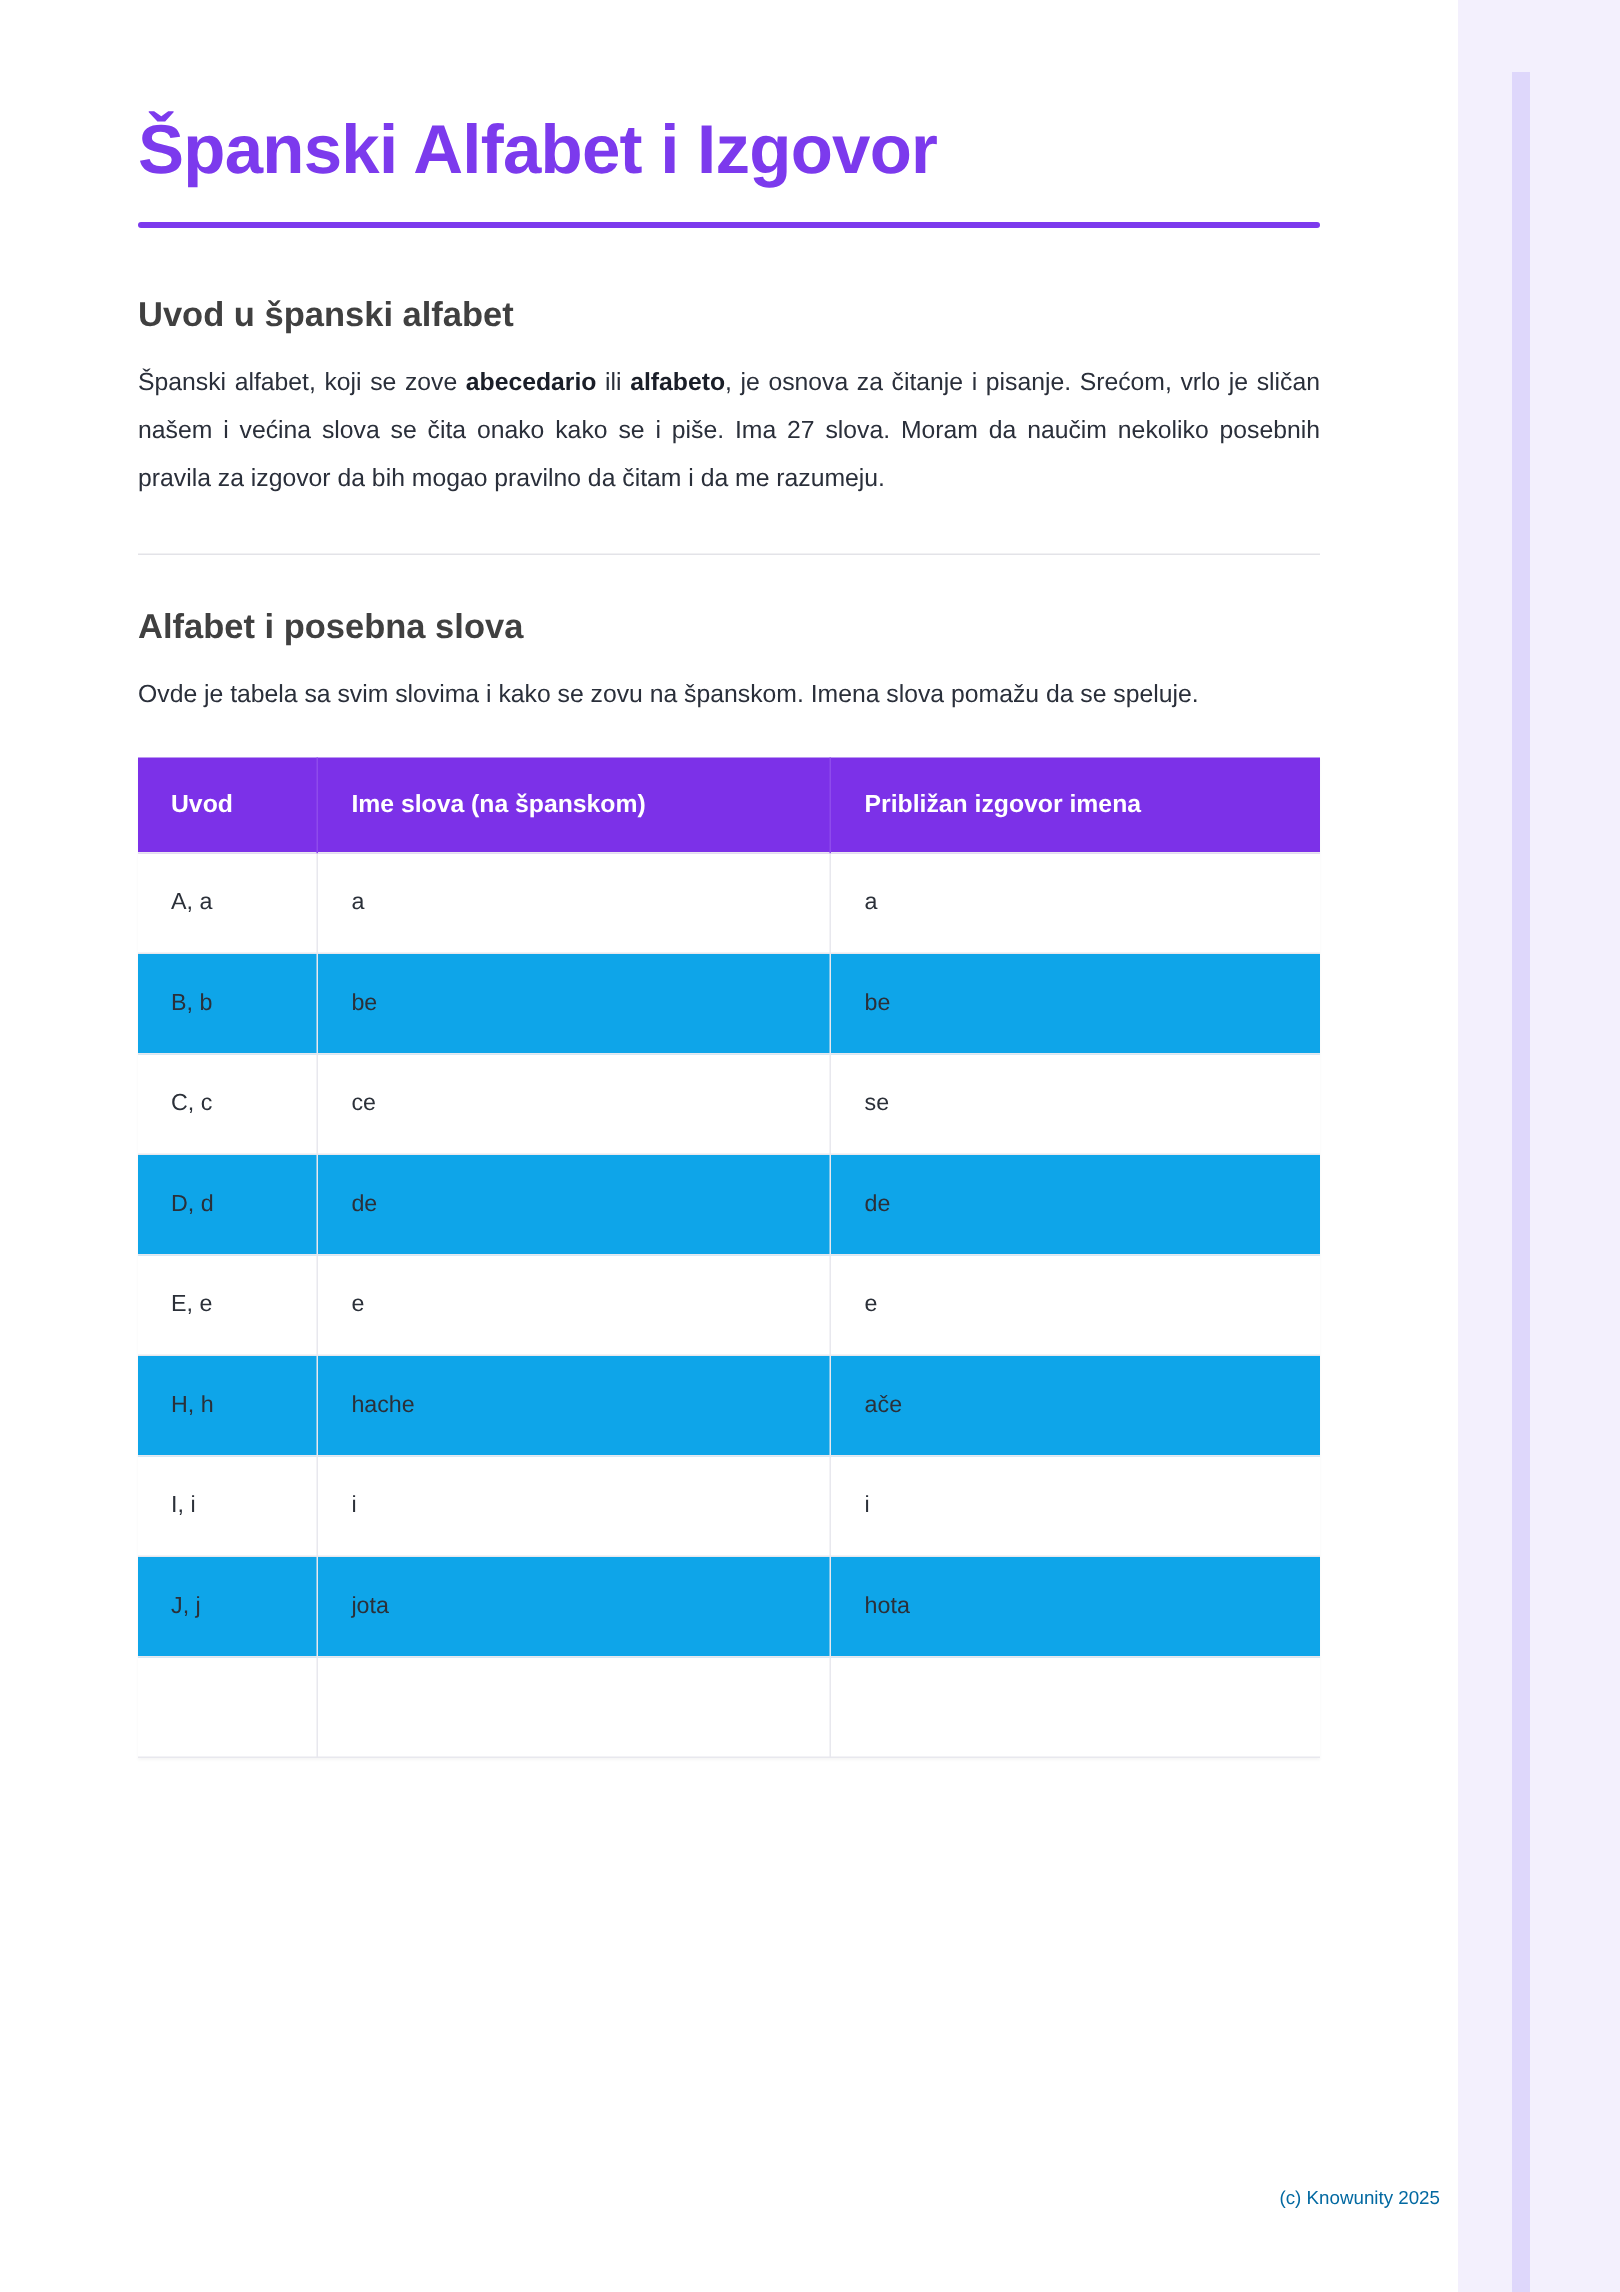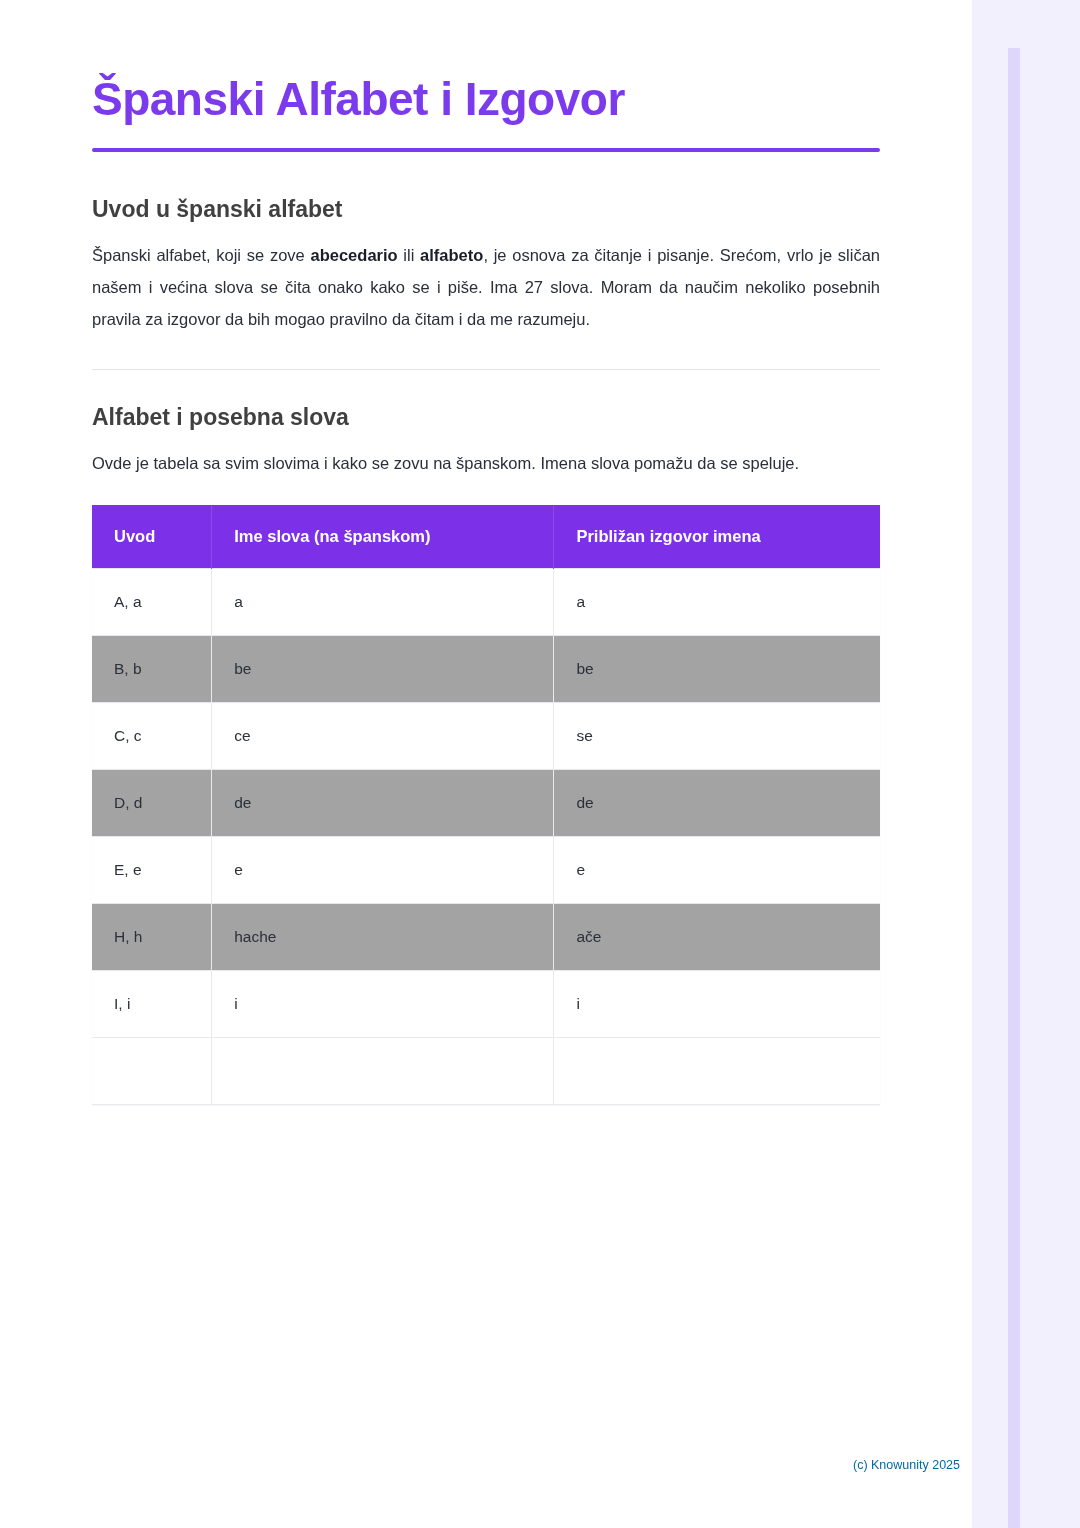--- a/index.html
+++ b/index.html
@@ -107,21 +107,21 @@
   table.alphabet-table td {
     font-size: 15.5px;
     color: #2b3039;
     padding: 24px 22px;
     border-bottom: 1px solid #e8e8ee;
     border-right: 1px solid #e8e8ee;
     background: #ffffff;
     margin-top: 24px;
   }
   table.alphabet-table td:last-child { border-right: none; }
-  table.alphabet-table tr.alt td { background: #a3a3a3; }
+  table.alphabet-table tr.alt td { background: #0ea5e9; }
   table.alphabet-table tbody tr:first-child td { border-top: 1px solid #e8e8ee; }
   col.c1 { width: 112px; }
   col.c2 { width: 320px; }
   col.c3 { width: 305px; }
 
   .footer-credit {
     position: absolute;
     right: 120px;
     bottom: 56px;
     font-size: 12.5px;
@@ -191,20 +191,25 @@
       <tr class="alt">
         <td>H, h</td>
         <td>hache</td>
         <td>ače</td>
       </tr>
       <tr>
         <td>I, i</td>
         <td>i</td>
         <td>i</td>
       </tr>
+      <tr class="alt">
+        <td>J, j</td>
+        <td>jota</td>
+        <td>hota</td>
+      </tr>
       <tr>
         <td>&nbsp;</td>
         <td>&nbsp;</td>
         <td>&nbsp;</td>
       </tr>
     </tbody>
   </table>
 
 </div>
 

